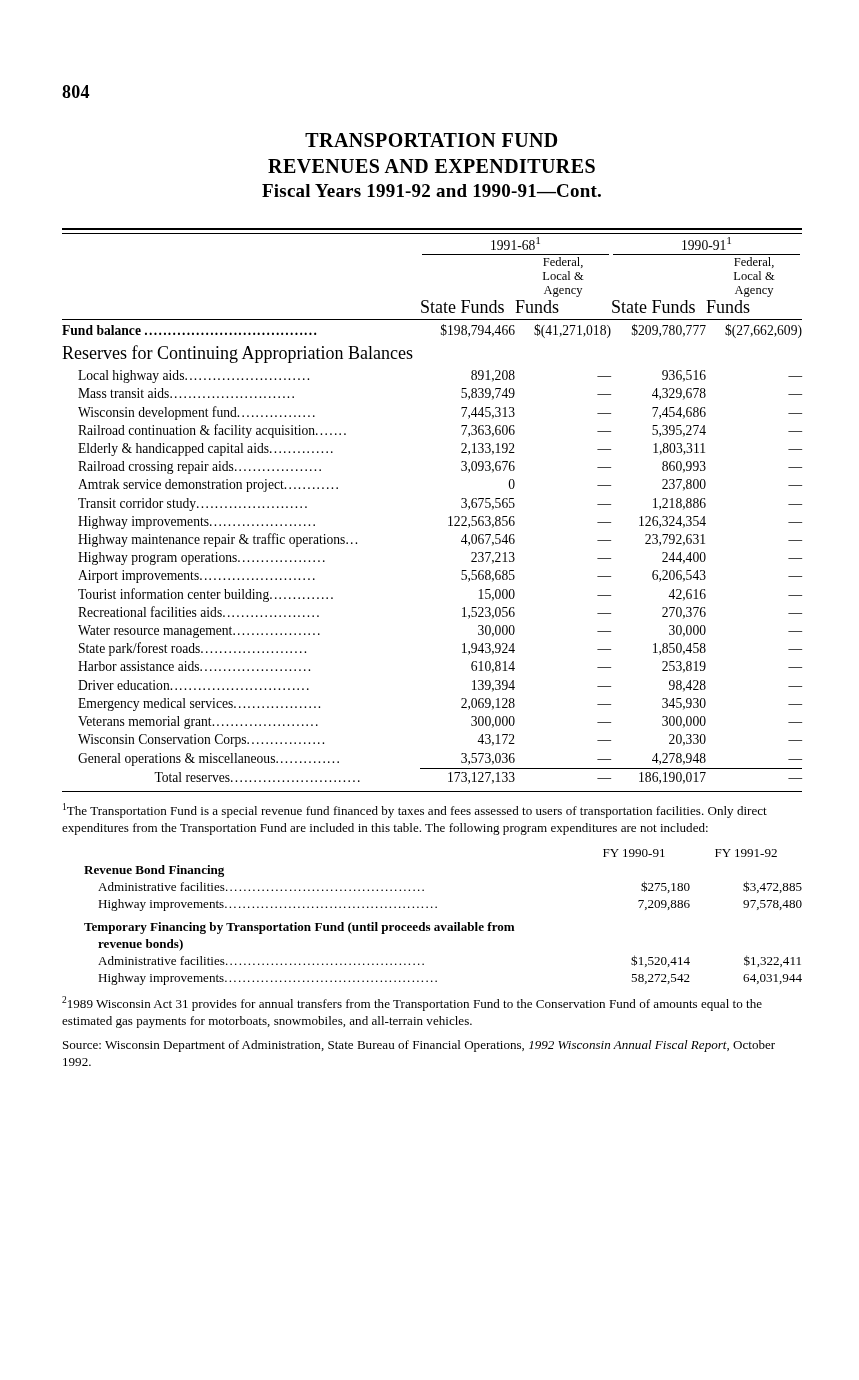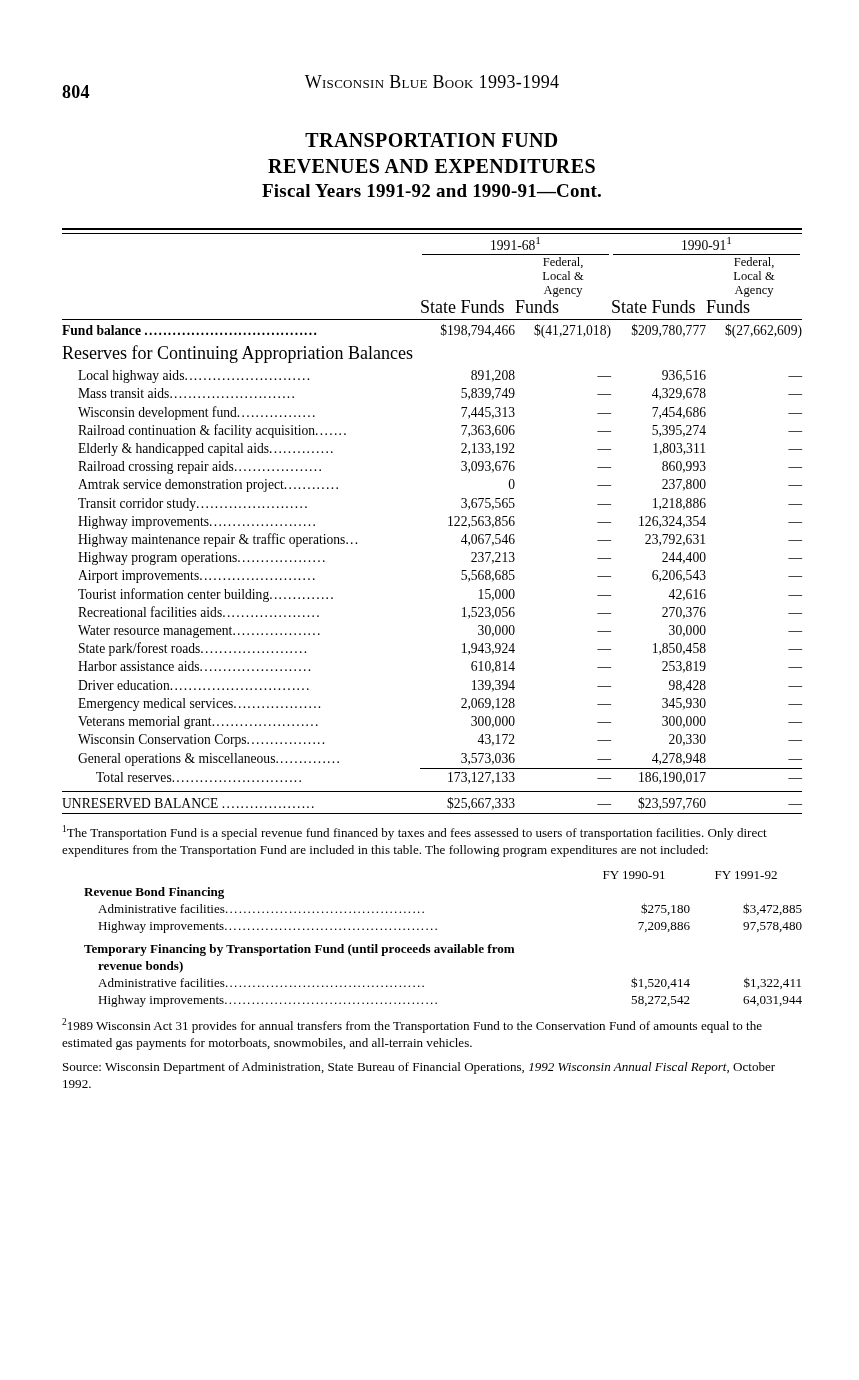--- a/index.html
+++ b/index.html
@@ -131,21 +131,21 @@
     line-height: 0;
   }
 
   .rowlabel {
     font-size: 13.6px;
     white-space: nowrap;
     line-height: 1.34;
     padding-top: 0.5px;
   }
   .rowlabel.indent { padding-left: 16px; }
-  .rowlabel.indent2 { padding-left: 34px; }
+  .rowlabel.indent2 { padding-left: 34px; text-align: center; }
   .rowlabel.bold { font-weight: bold; }
   .dots {
     letter-spacing: 1.3px;
   }
   .num {
     text-align: right;
     font-size: 13.6px;
     white-space: nowrap;
     line-height: 1.34;
     padding-right: 4px;
@@ -204,21 +204,20 @@
   em.it { font-style: italic; }
 </style>
 </head>
 <body>
 
 <div class="page">
   <div class="content">
 
     <div class="runhead">
       <div class="folio">804</div>
-      <div class="runtitle">Wisconsin Blue Book 1993-1994</div>
     </div>
 
     <div class="titleblock">
       <div class="t1">TRANSPORTATION FUND</div>
       <div class="t2">REVENUES AND EXPENDITURES</div>
       <div class="t3">Fiscal Years 1991-92 and 1990-91—Cont.</div>
     </div>
 
     <div class="tablewrap">
       <table class="fin">
@@ -457,27 +456,20 @@
           <td class="num" style="border-top:1px solid #000;">173,127,133</td>
           <td class="num dash" style="border-top:1px solid #000;">—</td>
           <td class="num" style="border-top:1px solid #000;">186,190,017</td>
           <td class="num dash" style="border-top:1px solid #000;">—</td>
         </tr>
 
         <tr class="spacer-sm">
               <td colspan="5"></td>
             </tr>
 
-        <tr>
-          <td class="rowlabel" style="border-top:1px solid #000; padding-top:3px;"><span>UNRESERVED BALANCE</span> <span class="dots">....................</span></td>
-          <td class="num bold" style="border-top:1px solid #000; padding-top:3px;">$25,667,333</td>
-          <td class="num dash" style="border-top:1px solid #000; padding-top:3px;">—</td>
-          <td class="num bold" style="border-top:1px solid #000; padding-top:3px;">$23,597,760</td>
-          <td class="num dash" style="border-top:1px solid #000; padding-top:3px;">—</td>
-        </tr>
 
         <tr class="rule-thin">
           <td></td>
               <td></td>
               <td></td>
               <td></td>
               <td></td>
         </tr>
       </tbody>
         </table>

